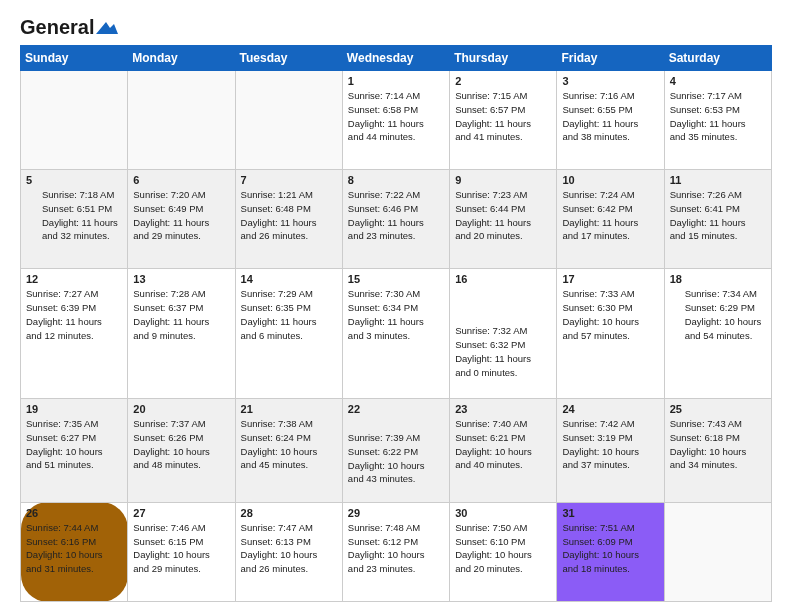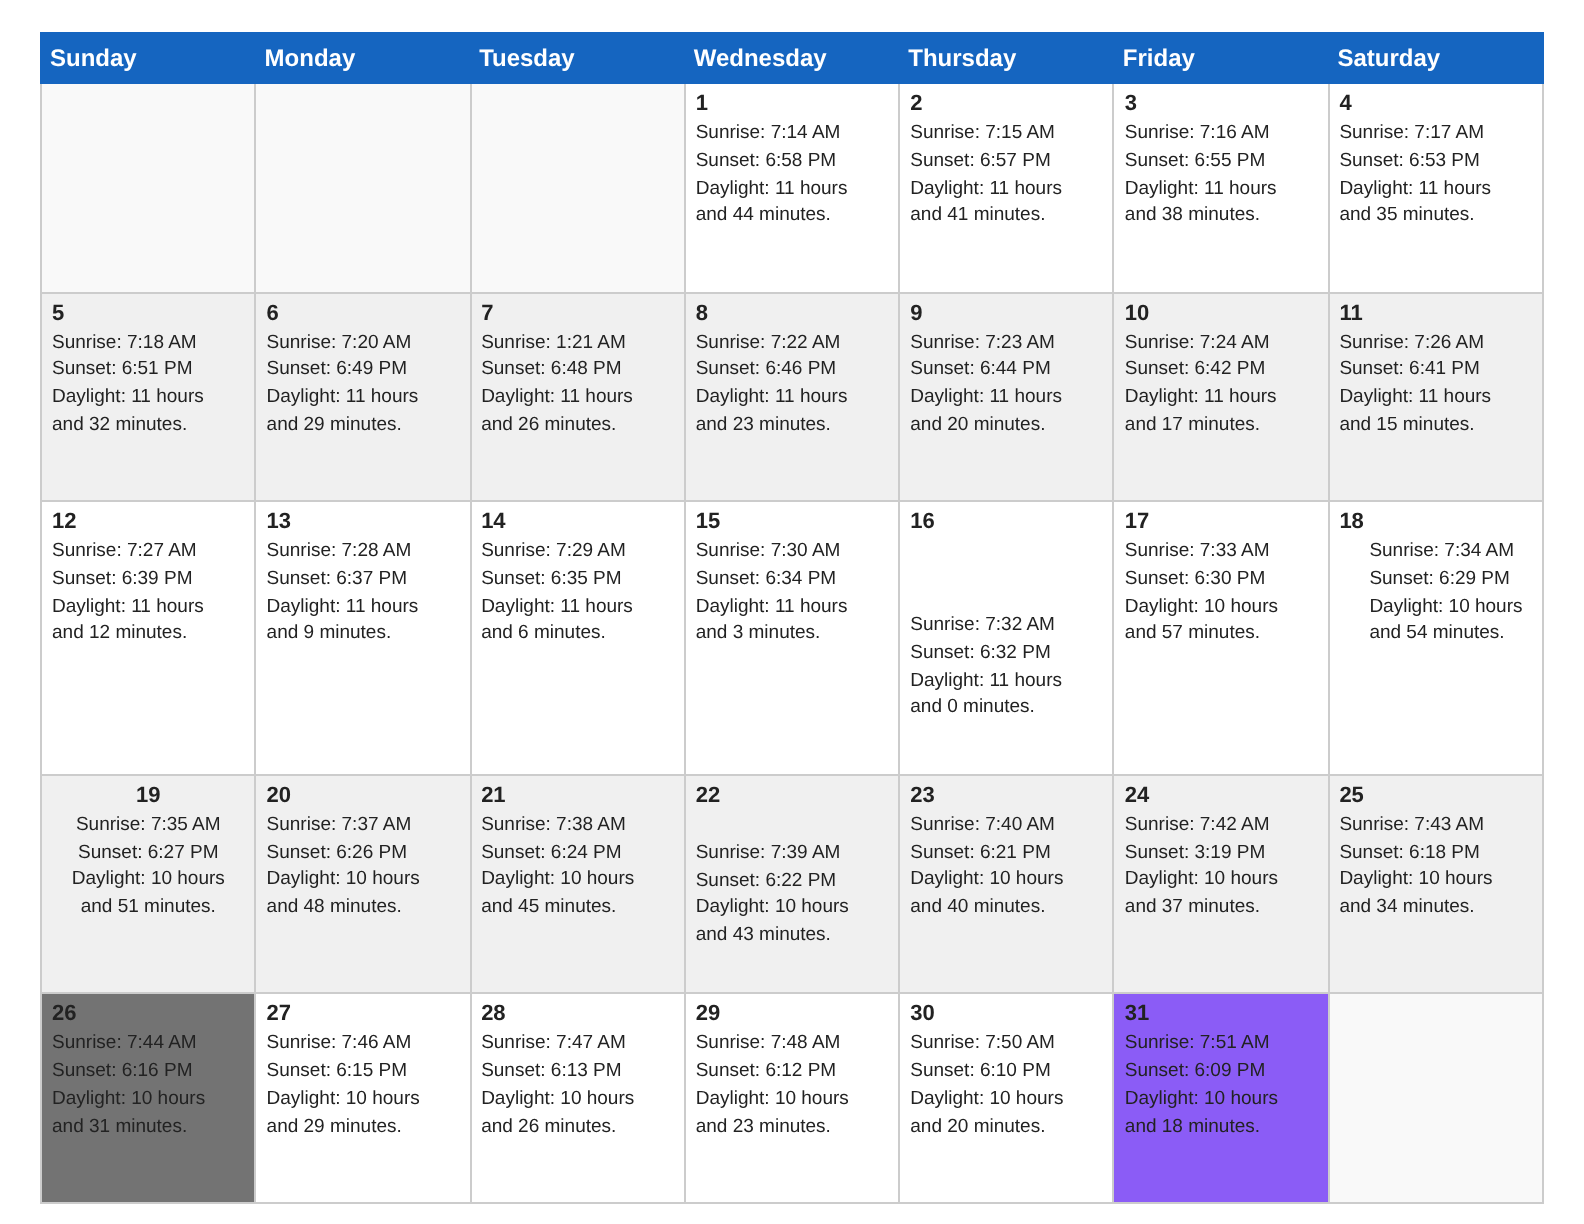--- a/index.html
+++ b/index.html
@@ -82,20 +82,35 @@
       font-size: 9.5px;
     }
     .empty {
       background: #f9f9f9 !important;
     }
   </style>
 </head>
 <body>
 
 <div class="page">
+  <div class="header">
+    <div class="logo">
+      <div style="display:flex;align-items:center;gap:2px;">
+        <span style="font-size:20px;font-weight:bold;color:#1a1a1a;">General</span>
+        <svg width="22" height="16" viewBox="0 0 22 16">
+          <polygon points="0,14 10,2 14,8 18,4 22,14" fill="#1565c0"></polygon>
+        </svg>
+      </div>
+      <span style="font-size:20px;font-weight:bold;color:#1565c0;margin-top:-4px;"></span>
+    </div>
+    <div class="title-block">
+      <div class="month-title"></div>
+      <div class="location"></div>
+    </div>
+  </div>
 
   <table class="calendar">
     <thead>
       <tr>
       <th>Sunday</th>
           <th>Monday</th>
           <th>Tuesday</th>
           <th>Wednesday</th>
           <th>Thursday</th>
           <th>Friday</th>
@@ -132,21 +147,21 @@
             <span class="day-number">4</span>
             <div class="day-info" style="white-space: pre-line;">Sunrise: 7:17 AM
 Sunset: 6:53 PM
 Daylight: 11 hours
 and 35 minutes.</div>
           </td>
         </tr>
         <tr>
           <td style="background: rgb(240, 240, 240);">
             <span class="day-number">5</span>
-            <div class="day-info" style="white-space: pre-line;">Sunrise: 7:18 AM
+            <div class="day-info" style="white-space: pre-line; margin-left: 16px;">Sunrise: 7:18 AM
 Sunset: 6:51 PM
 Daylight: 11 hours
 and 32 minutes.</div>
           </td>
           <td style="background: rgb(240, 240, 240);">
             <span class="day-number">6</span>
             <div class="day-info" style="white-space: pre-line;">Sunrise: 7:20 AM
 Sunset: 6:49 PM
 Daylight: 11 hours
 and 29 minutes.</div>
@@ -232,21 +247,21 @@
           </td>
           <td style="background: rgb(255, 255, 255);">
             <span class="day-number">18</span>
             <div class="day-info" style="white-space: pre-line; margin-left: 15px;">Sunrise: 7:34 AM
 Sunset: 6:29 PM
 Daylight: 10 hours
 and 54 minutes.</div>
           </td>
         </tr>
         <tr>
-          <td style="background: rgb(240, 240, 240); text-align: center;">
+          <td style="background: rgb(240, 240, 240);">
             <span class="day-number">19</span>
             <div class="day-info" style="white-space: pre-line;">Sunrise: 7:35 AM
 Sunset: 6:27 PM
 Daylight: 10 hours
 and 51 minutes.</div>
           </td>
           <td style="background: rgb(240, 240, 240);">
             <span class="day-number">20</span>
             <div class="day-info" style="white-space: pre-line;">Sunrise: 7:37 AM
 Sunset: 6:26 PM
@@ -283,21 +298,21 @@
           </td>
           <td style="background: rgb(240, 240, 240);">
             <span class="day-number">25</span>
             <div class="day-info" style="white-space: pre-line;">Sunrise: 7:43 AM
 Sunset: 6:18 PM
 Daylight: 10 hours
 and 34 minutes.</div>
           </td>
         </tr>
         <tr>
-          <td style="background: #737373;">
+          <td style="background: #a16207; border-radius: 27px;">
             <span class="day-number">26</span>
             <div class="day-info" style="white-space: pre-line;">Sunrise: 7:44 AM
 Sunset: 6:16 PM
 Daylight: 10 hours
 and 31 minutes.</div>
           </td>
           <td style="background: rgb(255, 255, 255);">
             <span class="day-number">27</span>
             <div class="day-info" style="white-space: pre-line;">Sunrise: 7:46 AM
 Sunset: 6:15 PM

